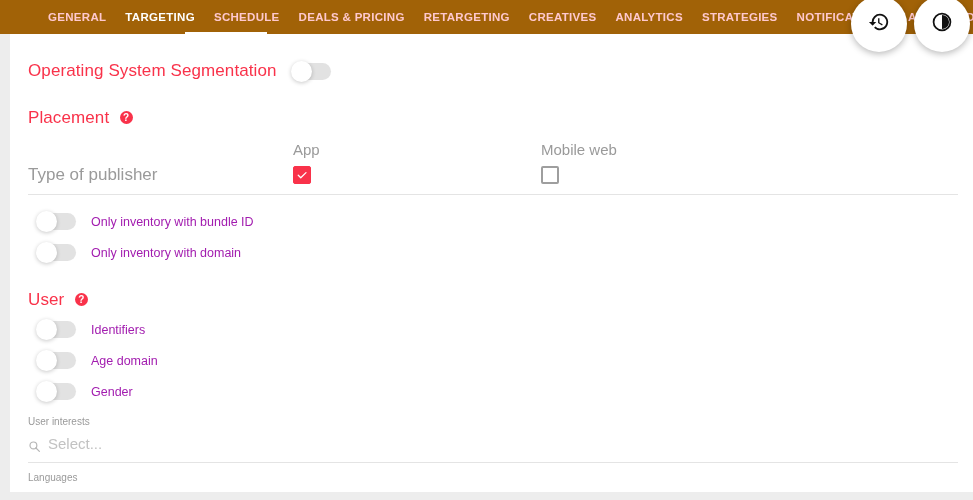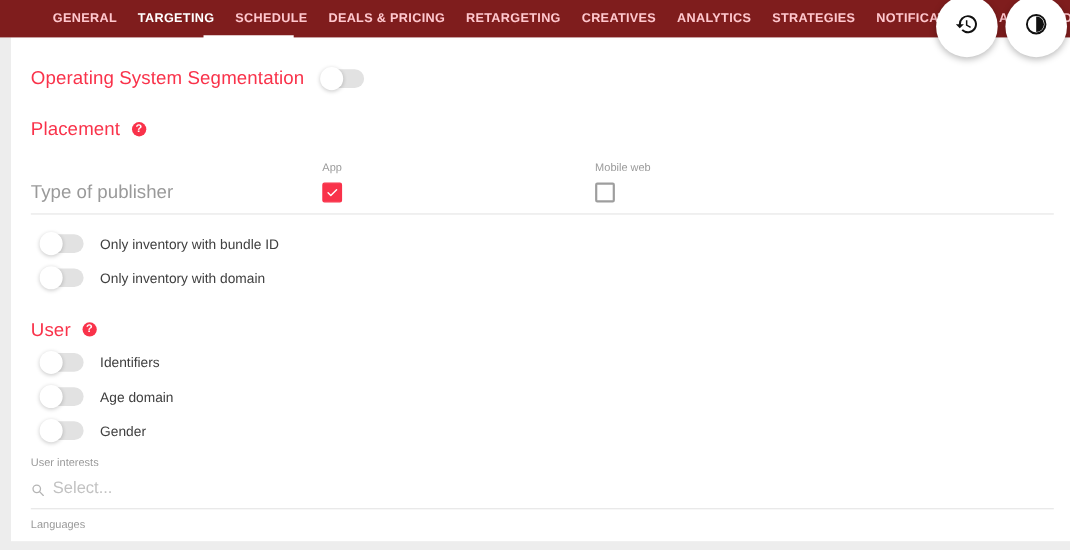--- a/index.html
+++ b/index.html
@@ -16,21 +16,21 @@
     height: 500px;
     background: #ededed;
   }
 
   
   .navbar {
     position: absolute;
     top: 0; left: 0;
     width: 973px;
     height: 34px;
-    background: #7f1d1d;
+    background: #a16207;
     display: flex;
     align-items: center;
     padding-left: 48px;
     overflow: hidden;
     z-index: 3;
   }
   .nav-tab {
     color: #ffc8ce;
     font-size: 11.5px;
     font-weight: bold;
@@ -157,21 +157,21 @@
     margin-top: 8px;
     position: relative;
     width: 930px;
   }
   .pub-head {
     display: flex;
     height: 18px;
     align-items: flex-end;
   }
   .pub-head .cell,
-  .pub-row .cell { font-size: 10px; color: #9a9a9a; }
+  .pub-row .cell { font-size: 15px; color: #9a9a9a; }
   .col-label { width: 265px; flex: 0 0 265px; }
   .col-app   { width: 248px; flex: 0 0 248px; }
   .col-web   { width: 248px; flex: 0 0 248px; }
 
   .pub-row {
     display: flex;
     align-items: center;
     height: 34px;
   }
   .pub-row .col-label { font-size: 17px; color: #9a9a9a; }
@@ -203,21 +203,21 @@
 
   
   .toggle-row {
     display: flex;
     align-items: center;
     height: 31px;
     margin-left: 10px;
   }
   .toggle-row .label {
     font-size: 12.5px;
-    color: #404040;
+    color: #a21caf;
     margin-left: 15px;
   }
   .spacer-sm { height: 11px; }
 
   
   .field { margin-top: 9px; }
   .field-label {
     font-size: 10px;
     color: #9a9a9a;
     margin-bottom: 4px;

